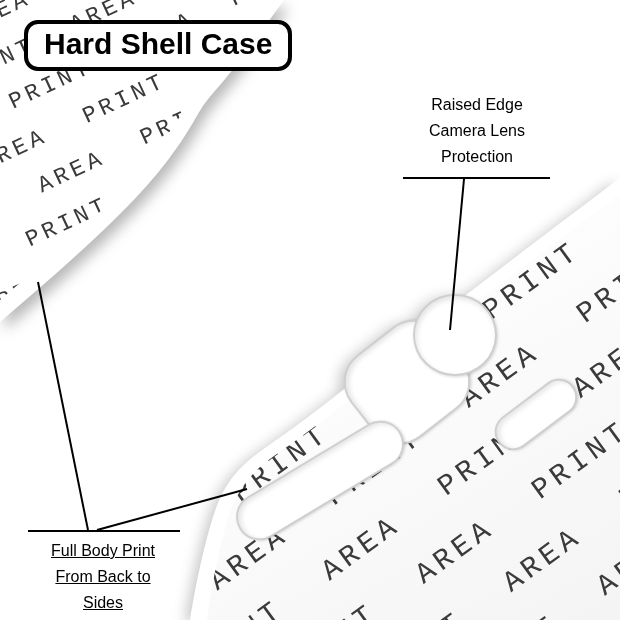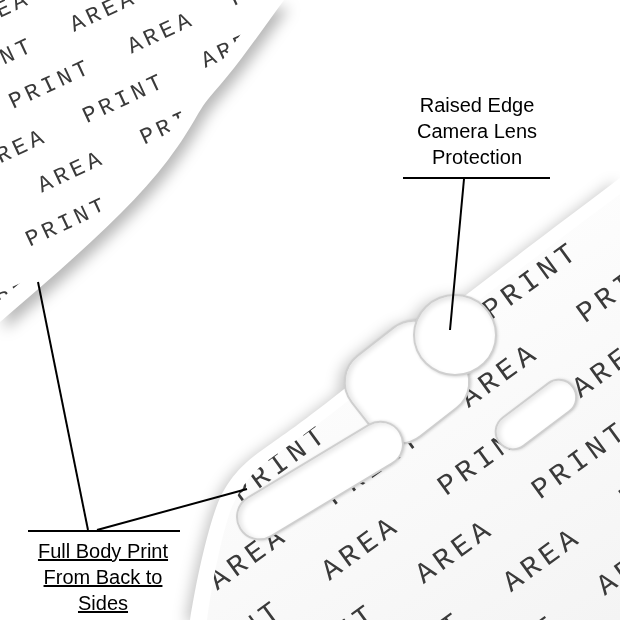--- a/index.html
+++ b/index.html
@@ -44,21 +44,21 @@
 
   
   .lines { position:absolute; inset:0; pointer-events:none; }
 
   
   .title-box { position:absolute; left:24px; top:20px; background:#fff;
                border:4px solid var(--ink,#000); border-radius:14px;
                padding:3px 16px 6px; font-size:30px; font-weight:bold; color:var(--ink,#000); }
 
   
-  .ann { position:absolute; text-align:center; font-size:20px; line-height:26px;
+  .ann { position:absolute; text-align:center; font-size:16px; line-height:26px;
          color:var(--ink,#000); white-space:pre-line; }
   .ann-camera { left:388px; top:92px;  width:178px; }
   .ann-bottom { left:18px;  top:538px; width:170px;text-decoration:underline; }
   .rule { position:absolute; border-top:2px solid var(--ink,#000); }
   .rule-camera { left:403px; top:177px; width:147px; }
   .rule-bottom { left:28px;  top:530px; width:152px; }
 </style>
 </head>
 <body>
 
@@ -118,20 +118,23 @@
     <div class="cutout pill-small"></div>
     <div class="cutout pill-long"></div>
   </div>
 
   <svg class="lines" width="620" height="620" viewBox="0 0 620 620">
     <line x1="464" y1="179" x2="450" y2="330" stroke="#000" stroke-width="2"></line>
     <line x1="88" y1="530" x2="38" y2="282" stroke="#000" stroke-width="2"></line>
     <line x1="97" y1="530" x2="247" y2="489" stroke="#000" stroke-width="2"></line>
   </svg>
 
+  <div class="title-box">
+    <span>Hard Shell Case</span>
+  </div>
 
   <div class="ann ann-camera">Raised Edge
 Camera Lens
 Protection</div>
   <div class="rule rule-camera"></div>
 
   <div class="rule rule-bottom"></div>
   <div class="ann ann-bottom">Full Body Print
 From Back to
 Sides</div>

